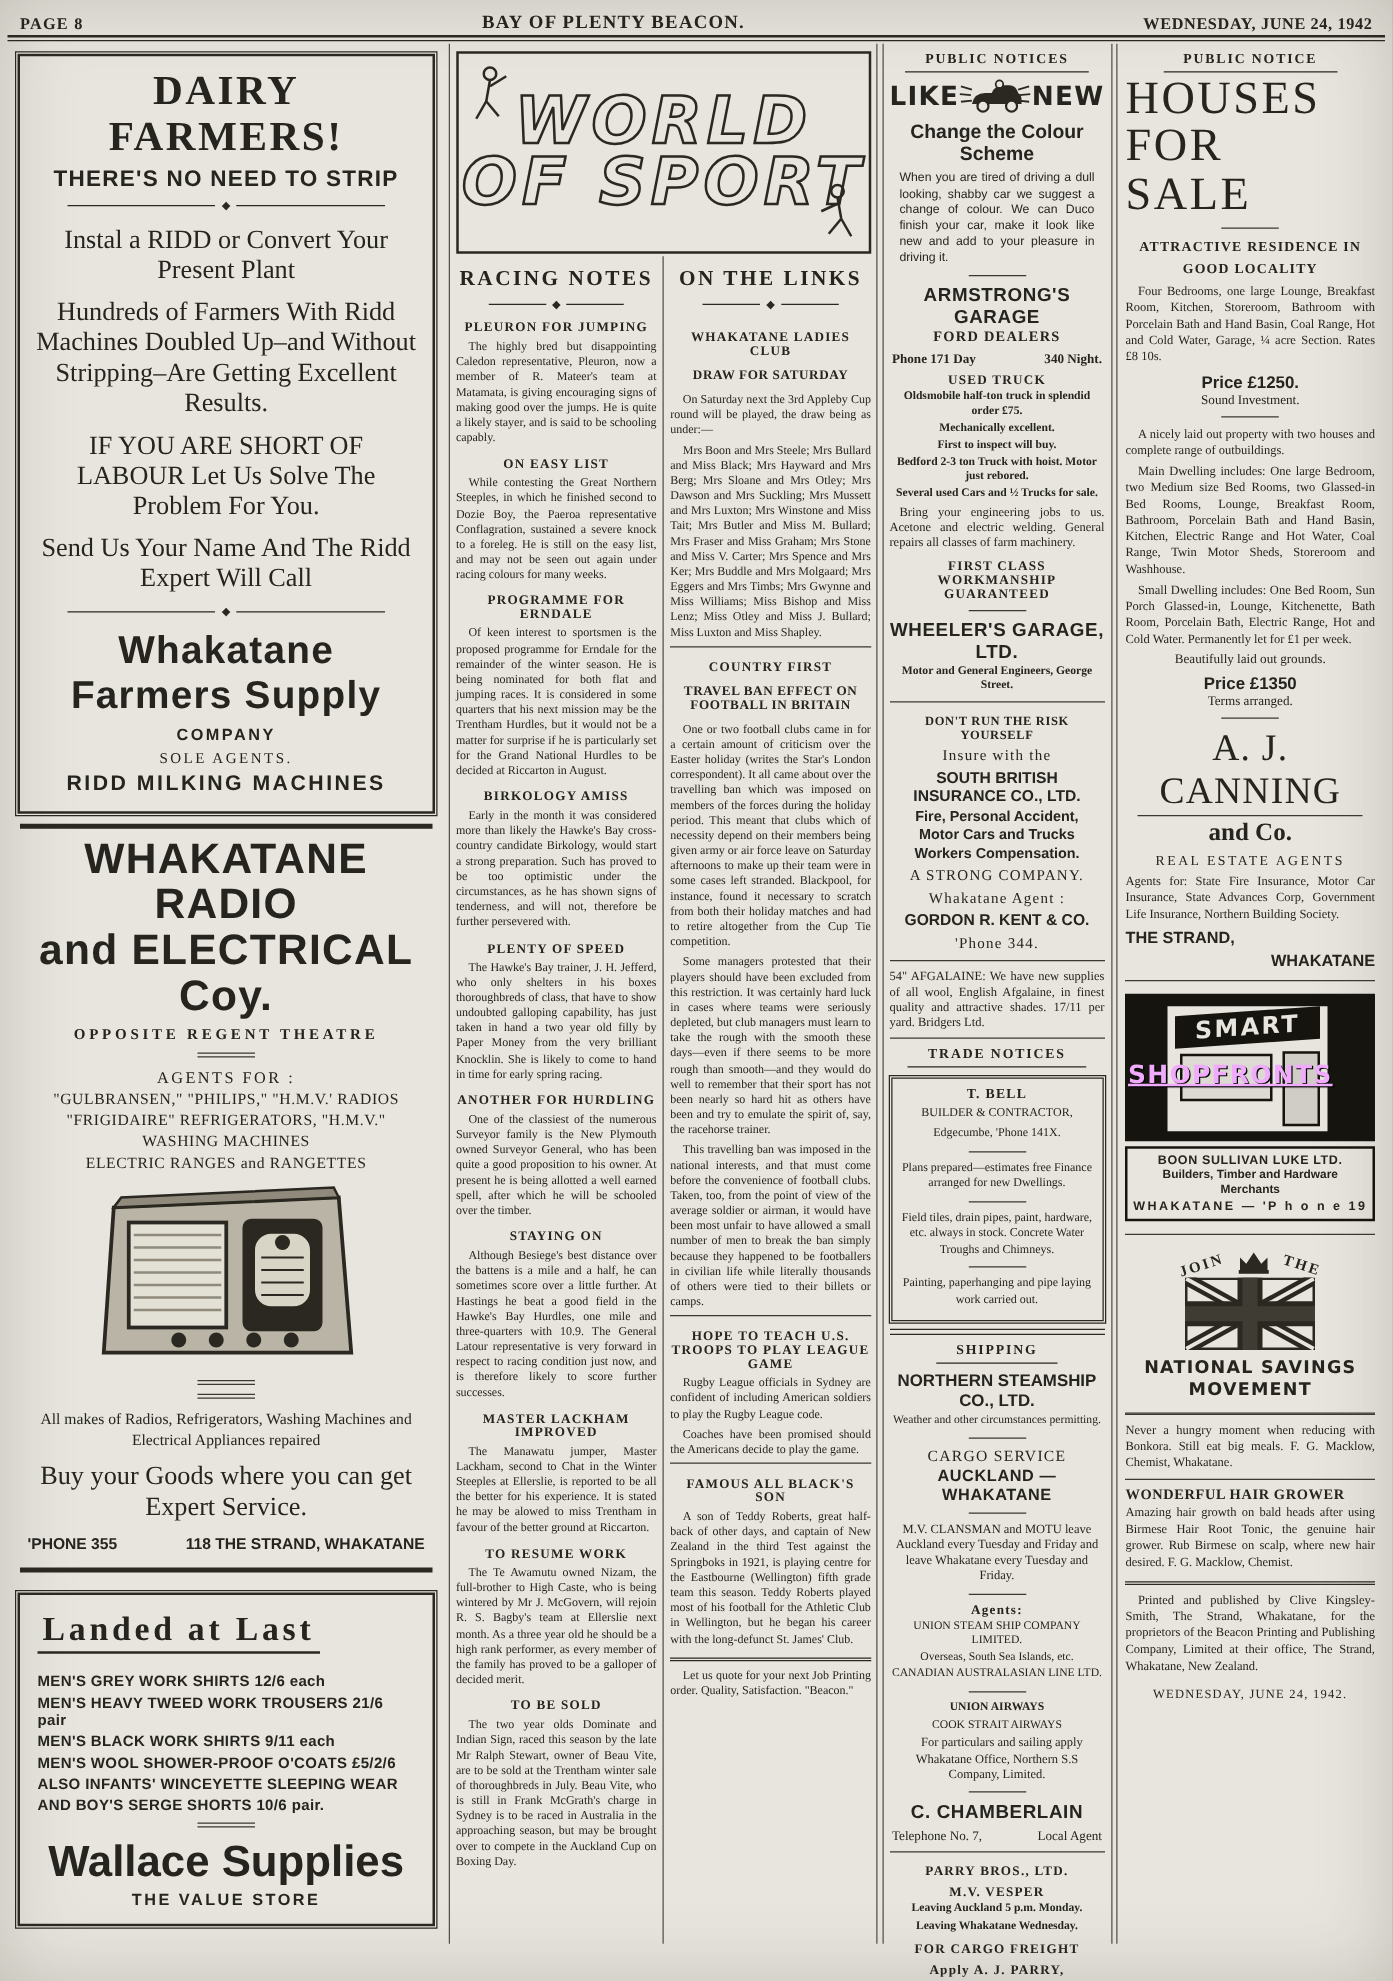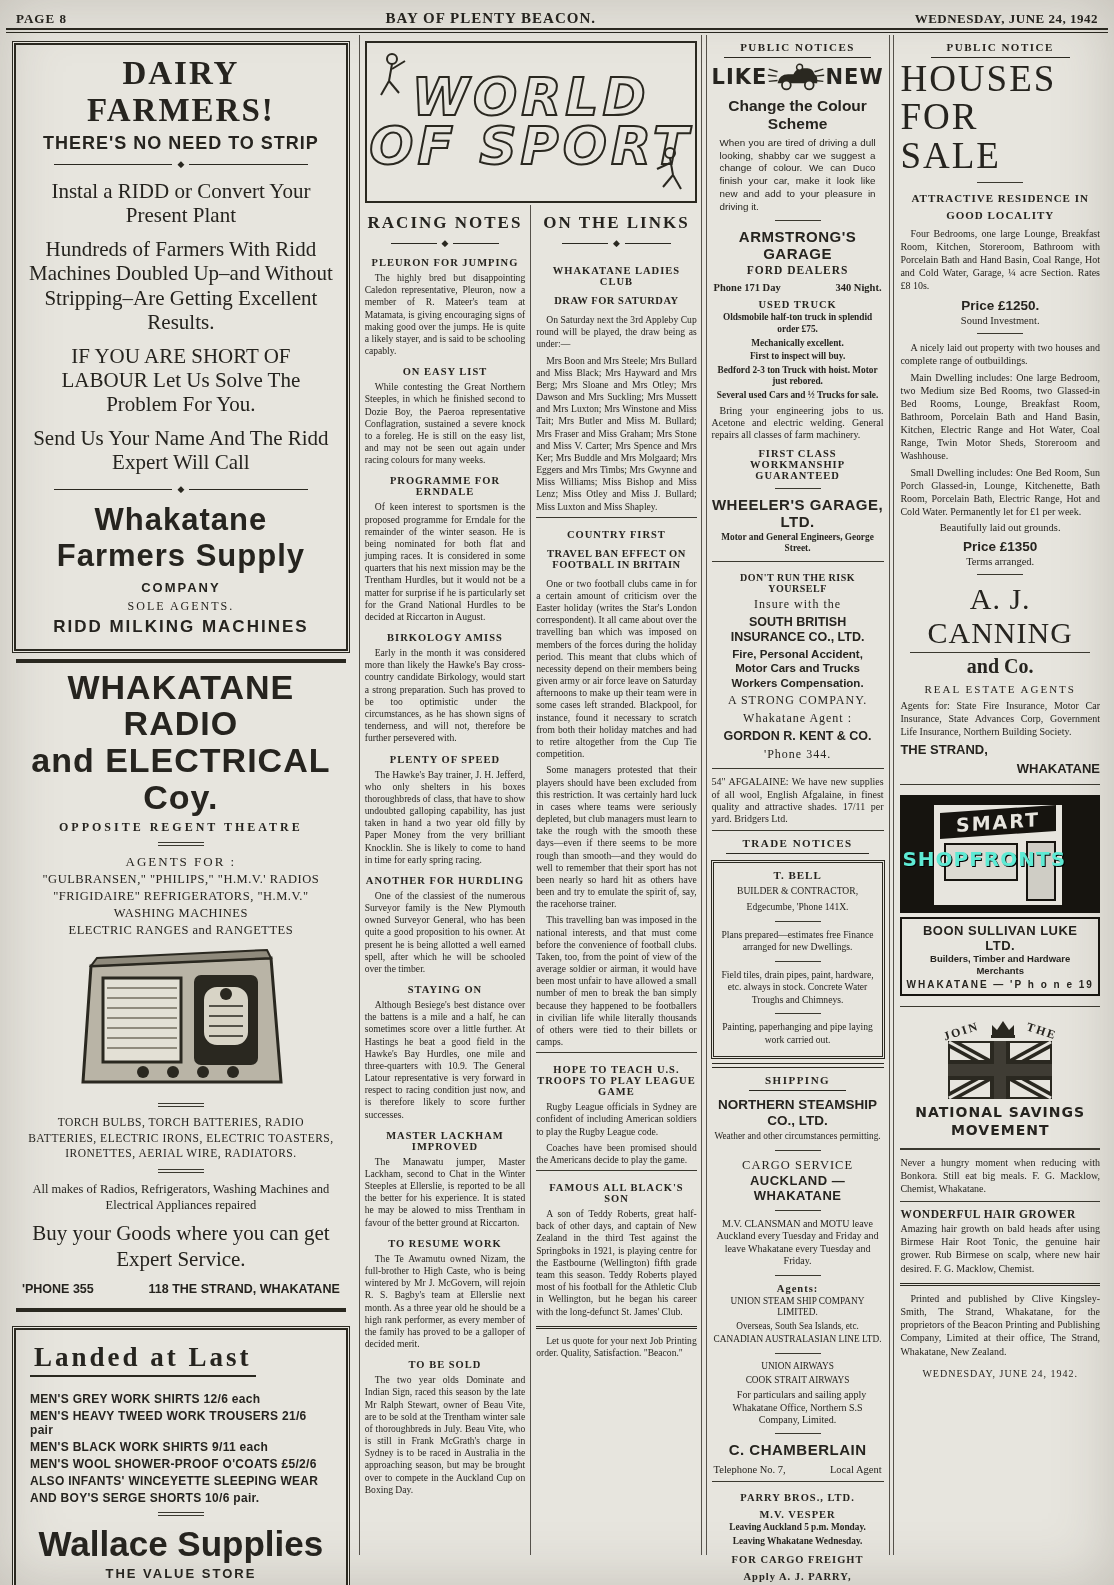--- a/index.html
+++ b/index.html
@@ -106,26 +106,26 @@
   .canning .sub{font-size:11px;text-align:center;letter-spacing:2px;margin-top:5px;}
   .canning .addr{font-size:13px;font-weight:bold;font-family:"Liberation Sans",sans-serif;margin-top:4px;}
   .shopf{background:#16140f;color:#e7e5de;margin-top:10px;position:relative;height:118px;overflow:hidden;}
   .shopf .store{position:absolute;left:34px;top:10px;width:128px;height:100px;background:#e7e5de;}
   .shopf .awn{position:absolute;left:40px;top:14px;width:116px;height:26px;background:#16140f;color:#e7e5de;
               font-family:"DejaVu Sans",sans-serif;font-weight:bold;font-size:19px;text-align:center;
               transform:skewY(-4deg);letter-spacing:2px;line-height:26px;}
   .shopf .win{position:absolute;left:44px;top:48px;width:70px;height:34px;border:2px solid #16140f;background:#dcdad2;}
   .shopf .door{position:absolute;left:126px;top:46px;width:26px;height:56px;border:2px solid #16140f;background:#cfcdc5;}
   .shopf .word{position:absolute;left:2px;top:52px;font-family:"DejaVu Sans",sans-serif;font-weight:bold;
-               font-size:20px;letter-spacing:1px;color:#5eead4;text-shadow:1px 1px 0 #000;}
+               font-size:20px;letter-spacing:1px;color:#f0abfc;text-shadow:1px 1px 0 #000;text-decoration:underline;}
   .tagbox{display:flex;align-items:center;margin-top:3px;}
   .tagbox .bar{width:7px;height:52px;background:#16140f;border-radius:3px;}
   .tagbox .tx{flex:1;font-size:13px;font-weight:bold;font-style:italic;padding:0 7px;line-height:1.3;}
   .boonbox{border:2px solid #16140f;margin-top:4px;padding:4px 4px;text-align:center;}
-  .boonbox .n{font-size:13px;font-weight:bold;font-family:"Liberation Sans",sans-serif;letter-spacing:.5px;}
+  .boonbox .n{font-size:10px;font-weight:bold;font-family:"Liberation Sans",sans-serif;letter-spacing:.5px;}
   .boonbox .s{font-size:9.5px;font-weight:bold;font-family:"Liberation Sans",sans-serif;line-height:1.25;}
   .boonbox .a{font-size:10px;font-weight:bold;font-family:"Liberation Sans",sans-serif;letter-spacing:2px;margin-top:2px;}
   .savings{text-align:center;border-top:1px solid #3a382f;margin-top:10px;padding-top:10px;}
   .savings .arc{font-size:12px;font-weight:bold;letter-spacing:2px;display:flex;justify-content:center;gap:8px;align-items:flex-end;}
   .savings .arc .j{transform:rotate(-18deg);} .savings .arc .t{transform:rotate(18deg);}
   .savings .l{font-family:"DejaVu Sans",sans-serif;font-weight:bold;font-size:14px;letter-spacing:1px;line-height:1.3;}
   .hairp{font-size:10px;line-height:1.32;text-align:justify;margin:6px 0;}
   .growh{font-size:11.5px;font-weight:bold;letter-spacing:.5px;margin-top:6px;}
   .imprint{border-top:3px double #2a2820;margin-top:8px;padding-top:6px;font-size:10px;line-height:1.32;text-align:justify;text-indent:10px;}
   .impdate{font-size:10px;letter-spacing:1px;text-align:center;margin-top:4px;}
@@ -198,21 +198,20 @@
               <line x1="136" y1="72" x2="170" y2="72"></line>
               <line x1="136" y1="82" x2="170" y2="82"></line>
               <line x1="136" y1="92" x2="170" y2="92"></line>
             </g>
           <circle cx="70" cy="128" r="6" fill="#2a2820"></circle>
             <circle cx="100" cy="128" r="6" fill="#2a2820"></circle>
           <circle cx="130" cy="128" r="6" fill="#2a2820"></circle>
             <circle cx="160" cy="128" r="6" fill="#2a2820"></circle>
         </svg>
         <div class="shortrule2"></div>
-        <div class="items">TORCH BULBS, TORCH BATTERIES, RADIO BATTERIES, ELECTRIC IRONS, ELECTRIC TOASTERS, IRONETTES, AERIAL WIRE, RADIATORS.</div>
         <div class="shortrule2"></div>
         <div class="rep">All makes of Radios, Refrigerators, Washing Machines and Electrical Appliances repaired</div>
         <div class="slogan">Buy your Goods where you can get Expert Service.</div>
         <div class="foot">
           <span>'PHONE 355</span>
           <span>118 THE STRAND, WHAKATANE</span>
         </div>
         <div class="heavyrule"></div>
       </div>
 
@@ -435,21 +434,21 @@
         <div class="svc">CARGO SERVICE</div>
         <div class="route">AUCKLAND — WHAKATANE</div>
         <div class="shortrule"></div>
         <p class="npara" style="text-indent:0;text-align:center">M.V. CLANSMAN and MOTU leave Auckland every Tuesday and Friday and leave Whakatane every Tuesday and Friday.</p>
         <div class="shortrule"></div>
         <div class="nhead">Agents:</div>
         <div class="nline" style="font-weight:normal">UNION STEAM SHIP COMPANY LIMITED.</div>
         <div class="nline" style="font-weight:normal">Overseas, South Sea Islands, etc.</div>
         <div class="nline" style="font-weight:normal">CANADIAN AUSTRALASIAN LINE LTD.</div>
         <div class="shortrule"></div>
-        <div class="nline" style="font-weight:normal">UNION AIRWAYS</div>
+        <div class="nline" style="font-weight:bold">UNION AIRWAYS</div>
         <div class="nline" style="font-weight:normal">COOK STRAIT AIRWAYS</div>
         <p class="npara" style="text-align:center">For particulars and sailing apply Whakatane Office, Northern S.S Company, Limited.</p>
         <div class="shortrule"></div>
         <div class="gname">C. CHAMBERLAIN</div>
         <div class="phrow" style="font-weight:normal">
           <span>Telephone No. 7,</span>
           <span>Local Agent</span>
         </div>
       </div>
 

